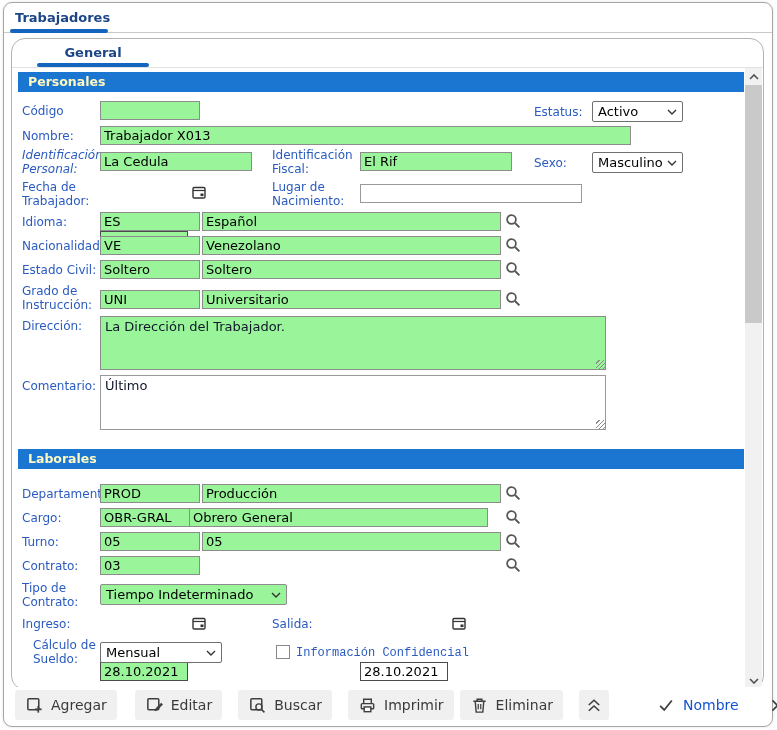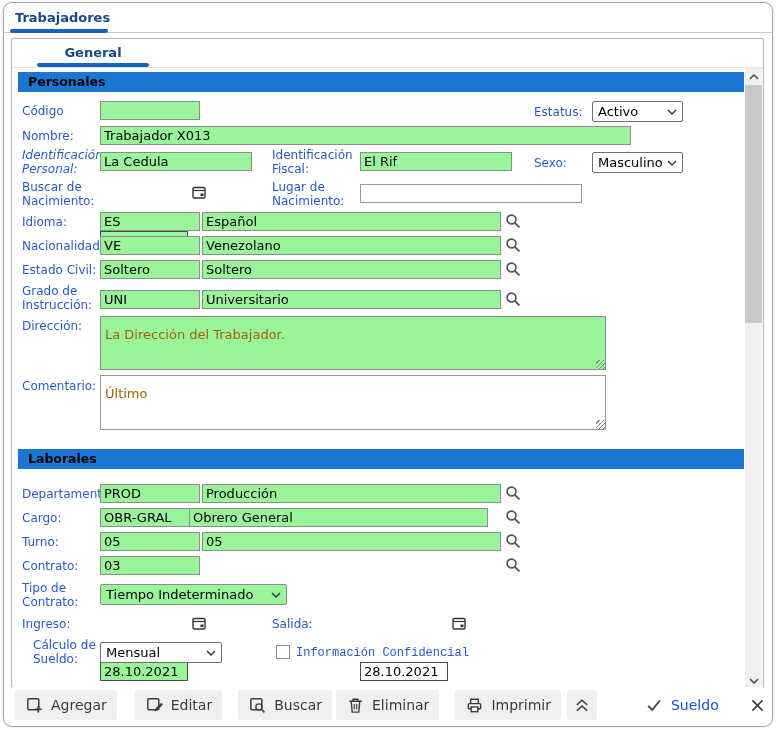--- a/index.html
+++ b/index.html
@@ -8,37 +8,37 @@
   .window { position:absolute; left:3px; top:2px; width:770px; height:725px;
             border:1px solid #a6a6a6; border-radius:9px; background:#fff;
             box-shadow:0 0 3px rgba(0,0,0,.12); }
   
   .top-tabstrip { position:absolute; left:0; top:0; right:0; height:31px; }
   .top-tab-label { position:absolute; left:11px; top:7px; font-size:13px; font-weight:bold; color:#1c4587; }
   .top-hairline { position:absolute; left:0; right:0; top:29px; height:1px; background:#c9c9c9; }
   .top-underline { position:absolute; left:6px; top:26px; width:98px; height:4px; background:#1565c0; border-radius:2px; }
   
   .panel { position:absolute; left:7px; top:35px; width:753px; height:652px;
-           border:1px solid #b3b3b3; border-radius:2px; background:#fff; }
+           border:1px solid #b3b3b3; border-radius:14px; background:#fff; }
   .gen-tab-label { position:absolute; left:25px; top:6px; width:112px; text-align:center;
                    font-size:13px; font-weight:bold; color:#1c4587; }
   .gen-underline { position:absolute; left:25px; top:24px; width:112px; height:4px; background:#1565c0; border-radius:2px; }
   .gen-hairline { position:absolute; left:0; right:0; top:28px; height:1px; background:#e3e3e3; }
   
   .content { position:absolute; left:1px; top:29px; width:735px; height:621px; overflow:hidden; }
-  .secbar { position:absolute; height:20px; background:#1b76d2; color:#000000;
+  .secbar { position:absolute; height:20px; background:#1b76d2; color:#fef9c3;
             font-size:12.5px; font-weight:bold; line-height:20px; padding-left:10px; }
   .lbl { position:absolute; font-size:12px; color:#2a5bc0; line-height:1.2;
          overflow:hidden; z-index:1; }
   .gin, .win { position:absolute; height:19px; font-size:13px; color:#000; padding:0 3px;
                font-family:"DejaVu Sans","Liberation Sans",sans-serif; z-index:2; outline:none; }
   .gin { background:#9af59a; border:1px solid #8c8c8c; }
   .win { background:#fff; border:1px solid #999; }
   .date { border:1px solid #4a4a4a;margin-top:48px; }
-  .tarea { position:absolute; font-size:13px; color:#a16207; padding:10px 4px; z-index:2;
+  .tarea { position:absolute; font-size:13px; color:#0f172a; padding:2px 4px; z-index:2;
            font-family:"DejaVu Sans","Liberation Sans",sans-serif; resize:none; overflow:hidden; }
   .tarea.green { background:#9af59a; border:1px solid #8c8c8c; }
   .tarea.white { background:#fff; border:1px solid #999; }
   .grip { position:absolute; right:1px; bottom:1px; width:10px; height:10px; z-index:3;
           background:repeating-linear-gradient(135deg, transparent 0 2px, #8a8a8a 2px 3px); }
   .sel { position:absolute; height:21px; border:1px solid #6f6f6f; border-radius:2px; background:#fff;
          display:flex; align-items:center; justify-content:space-between; padding:0 5px; font-size:13px; z-index:2; }
   .sel.green { background:#9af59a; border-color:#8c8c8c; }
   .icnbtn { position:absolute; z-index:2; display:flex; align-items:center; justify-content:center; }
   .cb { position:absolute; width:14px; height:14px; border:1px solid #8a8a8a; background:#fff; z-index:2; }
@@ -94,21 +94,21 @@
       <span class="lbl" style="left:259px;top:80px;width:88px;">Identificación Fiscal:</span>
       <input class="gin" style="left: 347px; top: 84px; width: 152px;" value="El Rif">
       <span class="lbl" style="left:521px;top:88px;width:56px;">Sexo:</span>
       <div class="sel" style="left:579px;top:84px;width:91px;">
         <span>Masculino</span>
         <svg width="10" height="6" viewBox="0 0 10 6">
             <path d="M1 1 L5 5 L9 1" fill="none" stroke="#333" stroke-width="1.4"></path>
           </svg>
       </div>
 
-      <span class="lbl" style="left:9px;top:112px;width:78px;">Buscar de Nacimiento:</span>
+      <span class="lbl" style="left:9px;top:112px;width:78px;">Fecha de Trabajador:</span>
       <input class="gin date" style="left: 87px; top: 115px; width: 88px;" value="28.10.2021">
       <span class="icnbtn" style="left:178px;top:116px;">
         <svg width="16" height="16" viewBox="0 0 16 16">
             <rect x="2" y="3.5" width="12" height="10.5" rx="1.2" fill="none" stroke="#333" stroke-width="1.4"></rect>
             <line x1="2" y1="6.5" x2="14" y2="6.5" stroke="#333" stroke-width="1.2"></line>
             <rect x="9.5" y="9.5" width="3" height="2.6" fill="#333"></rect>
           </svg>
       </span>
       <span class="lbl" style="left:259px;top:112px;width:88px;">Lugar de Nacimiento:</span>
       <input class="win" style="left: 347px; top: 116px; width: 222px;" value="">
@@ -265,57 +265,57 @@
         </svg>
       <span>Agregar</span>
     </button>
     <button class="tbtn" style="margin-right:16px;">
       <svg width="19" height="19" viewBox="0 0 20 20">
           <rect x="3" y="3" width="11.5" height="11.5" rx="1" fill="none" stroke="#3f3f3f" stroke-width="1.6"></rect>
           <path d="M17 8 L12 13 L10.5 15.5 L13 14 L18 9 Z" fill="none" stroke="#3f3f3f" stroke-width="1.3"></path>
         </svg>
       <span>Editar</span>
     </button>
-    <button class="tbtn" style="margin-right:4px;">
+    <button class="tbtn" style="margin-right:16px;">
       <svg width="19" height="19" viewBox="0 0 20 20">
           <rect x="3" y="3" width="11.5" height="11.5" rx="1" fill="none" stroke="#3f3f3f" stroke-width="1.6"></rect>
           <circle cx="11.5" cy="11.5" r="3.2" fill="none" stroke="#3f3f3f" stroke-width="1.5"></circle>
           <line x1="14" y1="14" x2="17.3" y2="17.3" stroke="#3f3f3f" stroke-width="1.7"></line>
         </svg>
       <span>Buscar</span>
+    </button>
+    <button class="tbtn" style="margin-right:6px;">
+      <svg width="19" height="19" viewBox="0 0 20 20">
+          <path d="M6 8 V3.5 H14 V8" fill="none" stroke="#3f3f3f" stroke-width="1.5"></path>
+          <rect x="3.5" y="8" width="13" height="5.5" rx="1" fill="none" stroke="#3f3f3f" stroke-width="1.5"></rect>
+          <rect x="6.5" y="11.5" width="7" height="5" fill="#fff" stroke="#3f3f3f" stroke-width="1.5"></rect>
+        </svg>
+      <span>Imprimir</span>
     </button>
     <button class="tbtn" style="margin-right:16px;">
       <svg width="19" height="19" viewBox="0 0 20 20">
           <line x1="3.5" y1="5.5" x2="16.5" y2="5.5" stroke="#3f3f3f" stroke-width="1.6"></line>
           <path d="M7.5 5.5 V3.5 H12.5 V5.5" fill="none" stroke="#3f3f3f" stroke-width="1.5"></path>
           <path d="M5.5 5.5 L6.5 17 H13.5 L14.5 5.5" fill="none" stroke="#3f3f3f" stroke-width="1.5"></path>
           <line x1="8.7" y1="8.5" x2="8.7" y2="14" stroke="#3f3f3f" stroke-width="1.3"></line>
           <line x1="11.3" y1="8.5" x2="11.3" y2="14" stroke="#3f3f3f" stroke-width="1.3"></line>
         </svg>
       <span>Eliminar</span>
     </button>
-    <button class="tbtn" style="margin-right:6px;">
-      <svg width="19" height="19" viewBox="0 0 20 20">
-          <path d="M6 8 V3.5 H14 V8" fill="none" stroke="#3f3f3f" stroke-width="1.5"></path>
-          <rect x="3.5" y="8" width="13" height="5.5" rx="1" fill="none" stroke="#3f3f3f" stroke-width="1.5"></rect>
-          <rect x="6.5" y="11.5" width="7" height="5" fill="#fff" stroke="#3f3f3f" stroke-width="1.5"></rect>
-        </svg>
-      <span>Imprimir</span>
-    </button>
     <button class="tbtn" style="margin-right:48px;padding:0 5px;">
       <svg width="20" height="19" viewBox="0 0 20 20">
           <path d="M4.5 15.5 L10 10.5 L15.5 15.5" fill="none" stroke="#3f3f3f" stroke-width="1.7"></path>
           <path d="M4.5 9.5 L10 4.5 L15.5 9.5" fill="none" stroke="#3f3f3f" stroke-width="1.7"></path>
         </svg>
     </button>
     <button class="linkbtn" style="margin-right:30px;">
       <svg width="18" height="18" viewBox="0 0 20 20">
           <path d="M3.5 11 L8 15.5 L16.5 5" fill="none" stroke="#3f3f3f" stroke-width="2"></path>
         </svg>
-      <span>Sueldo</span>
+      <span>Nombre</span>
     </button>
     <button class="linkbtn">
       <svg width="17" height="17" viewBox="0 0 20 20">
           <line x1="4" y1="4" x2="16" y2="16" stroke="#3f3f3f" stroke-width="2"></line>
           <line x1="16" y1="4" x2="4" y2="16" stroke="#3f3f3f" stroke-width="2"></line>
         </svg>
 
     </button>
   </div>
 

